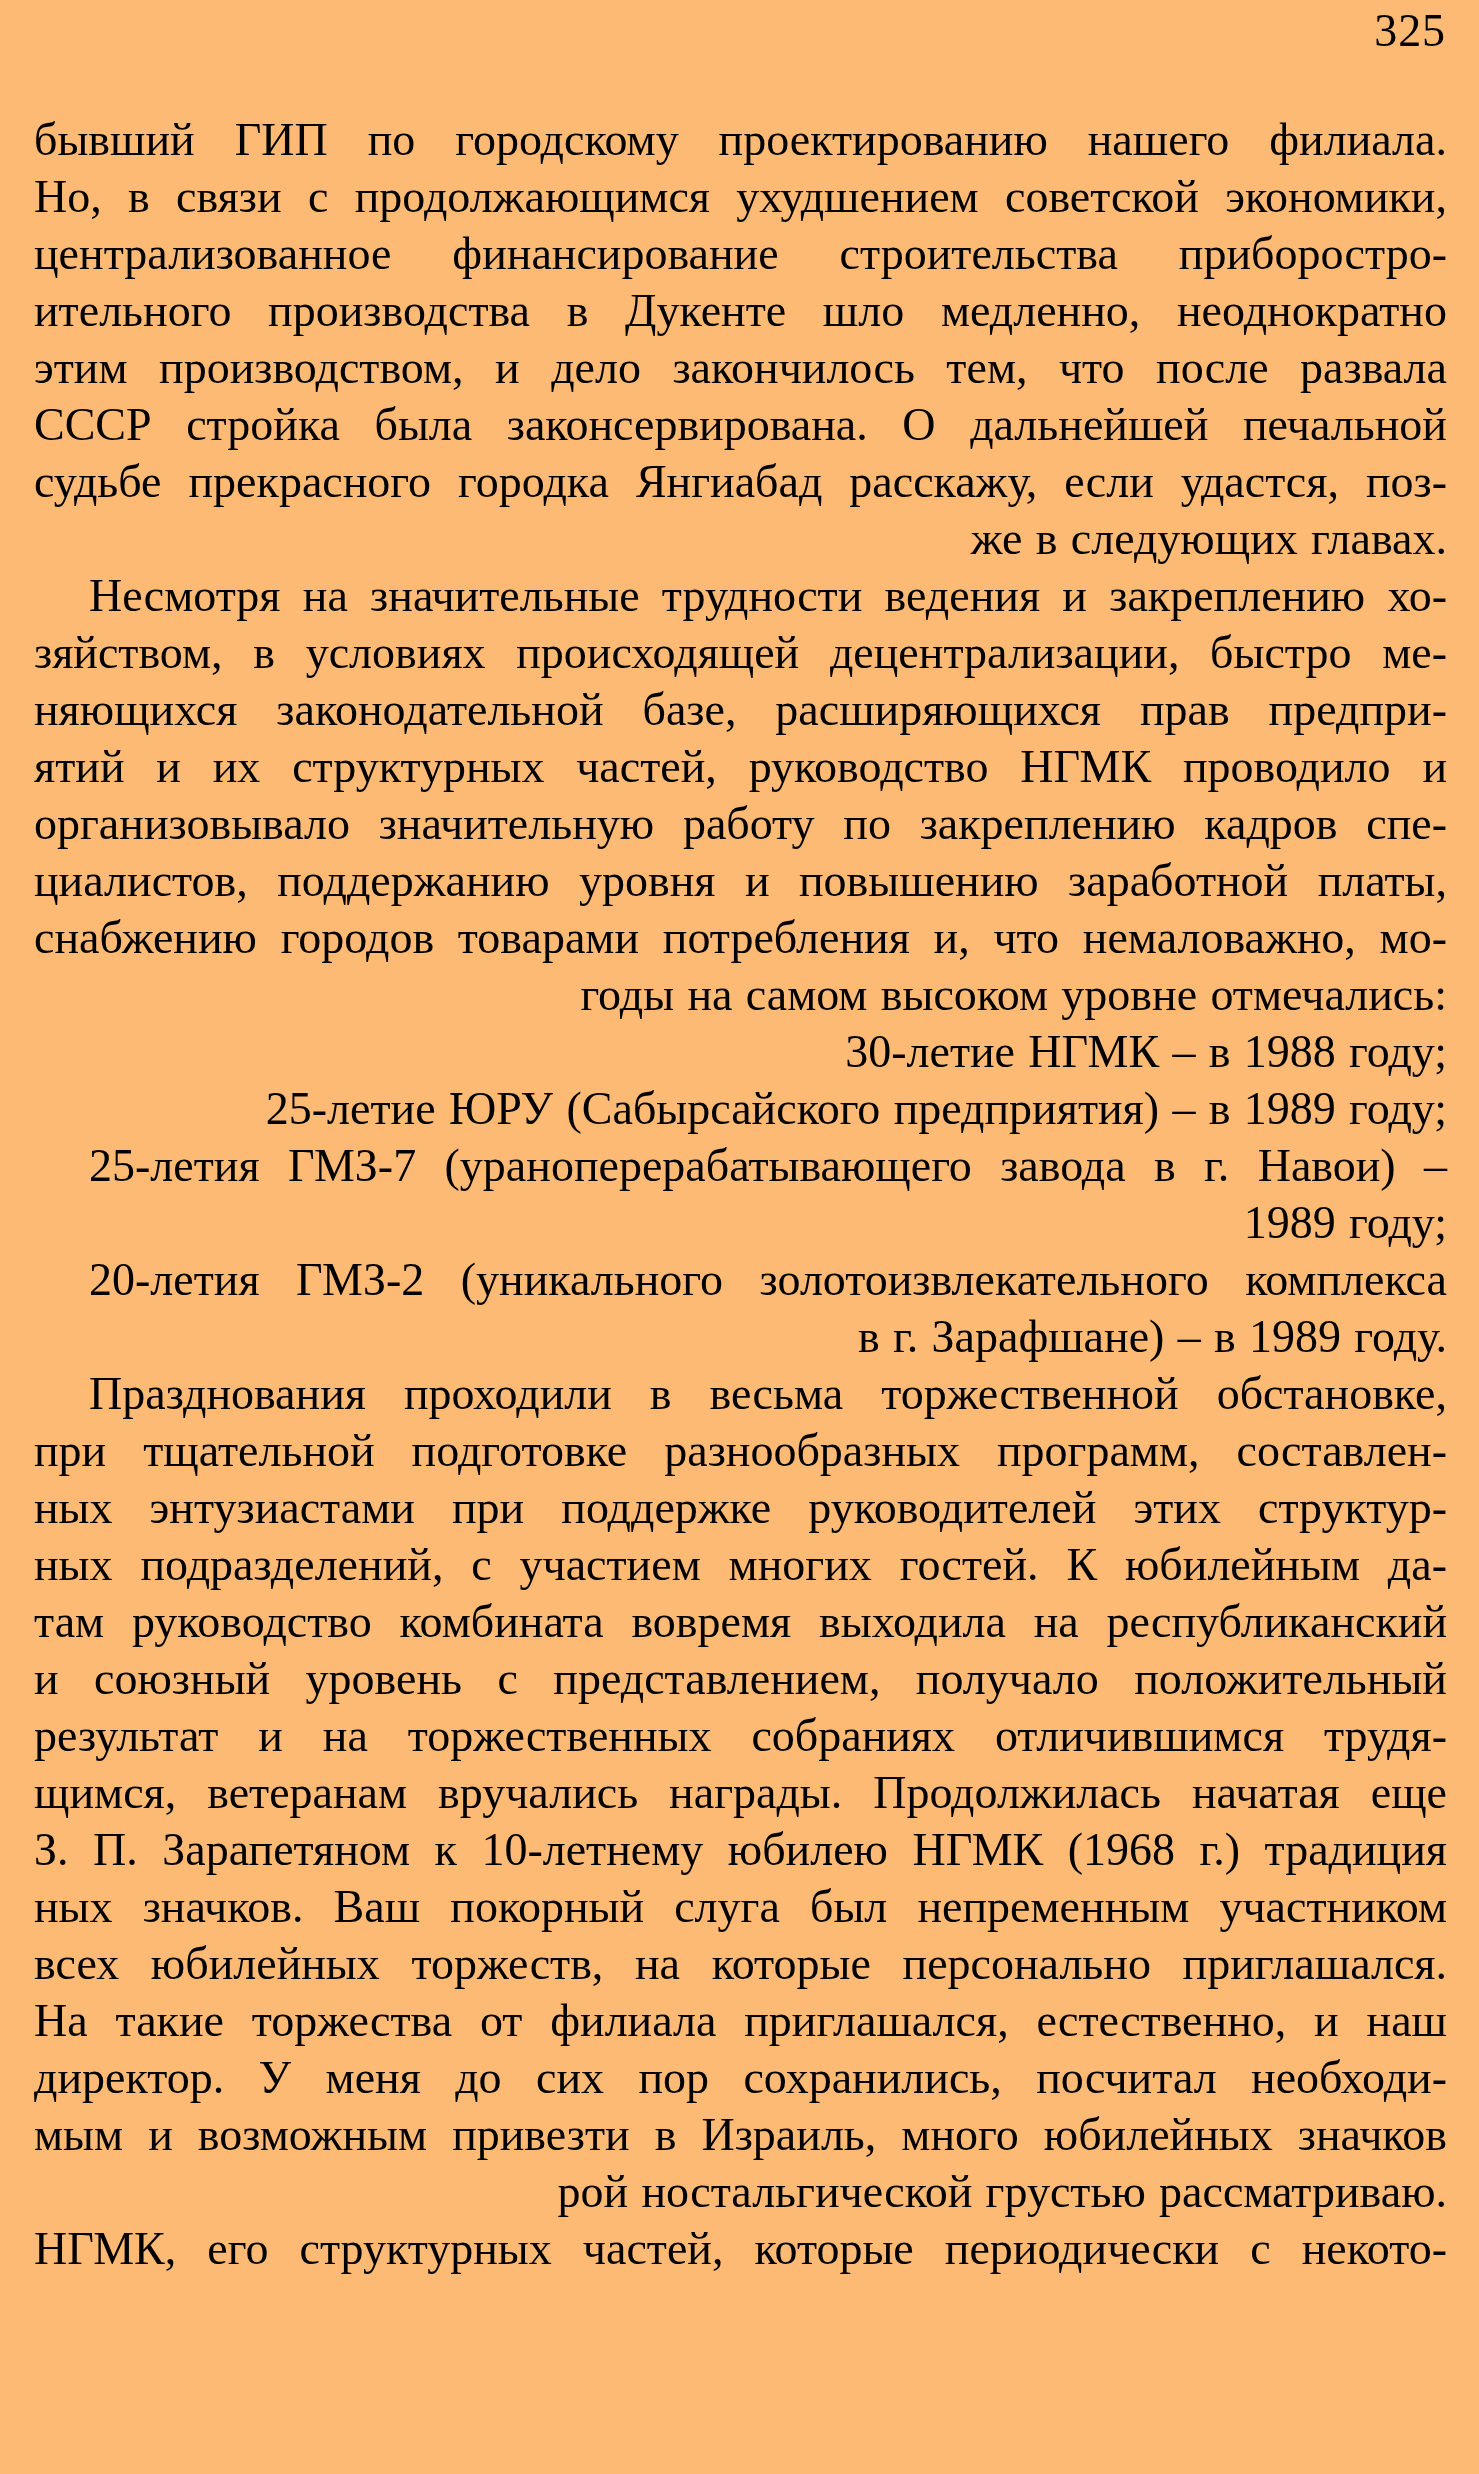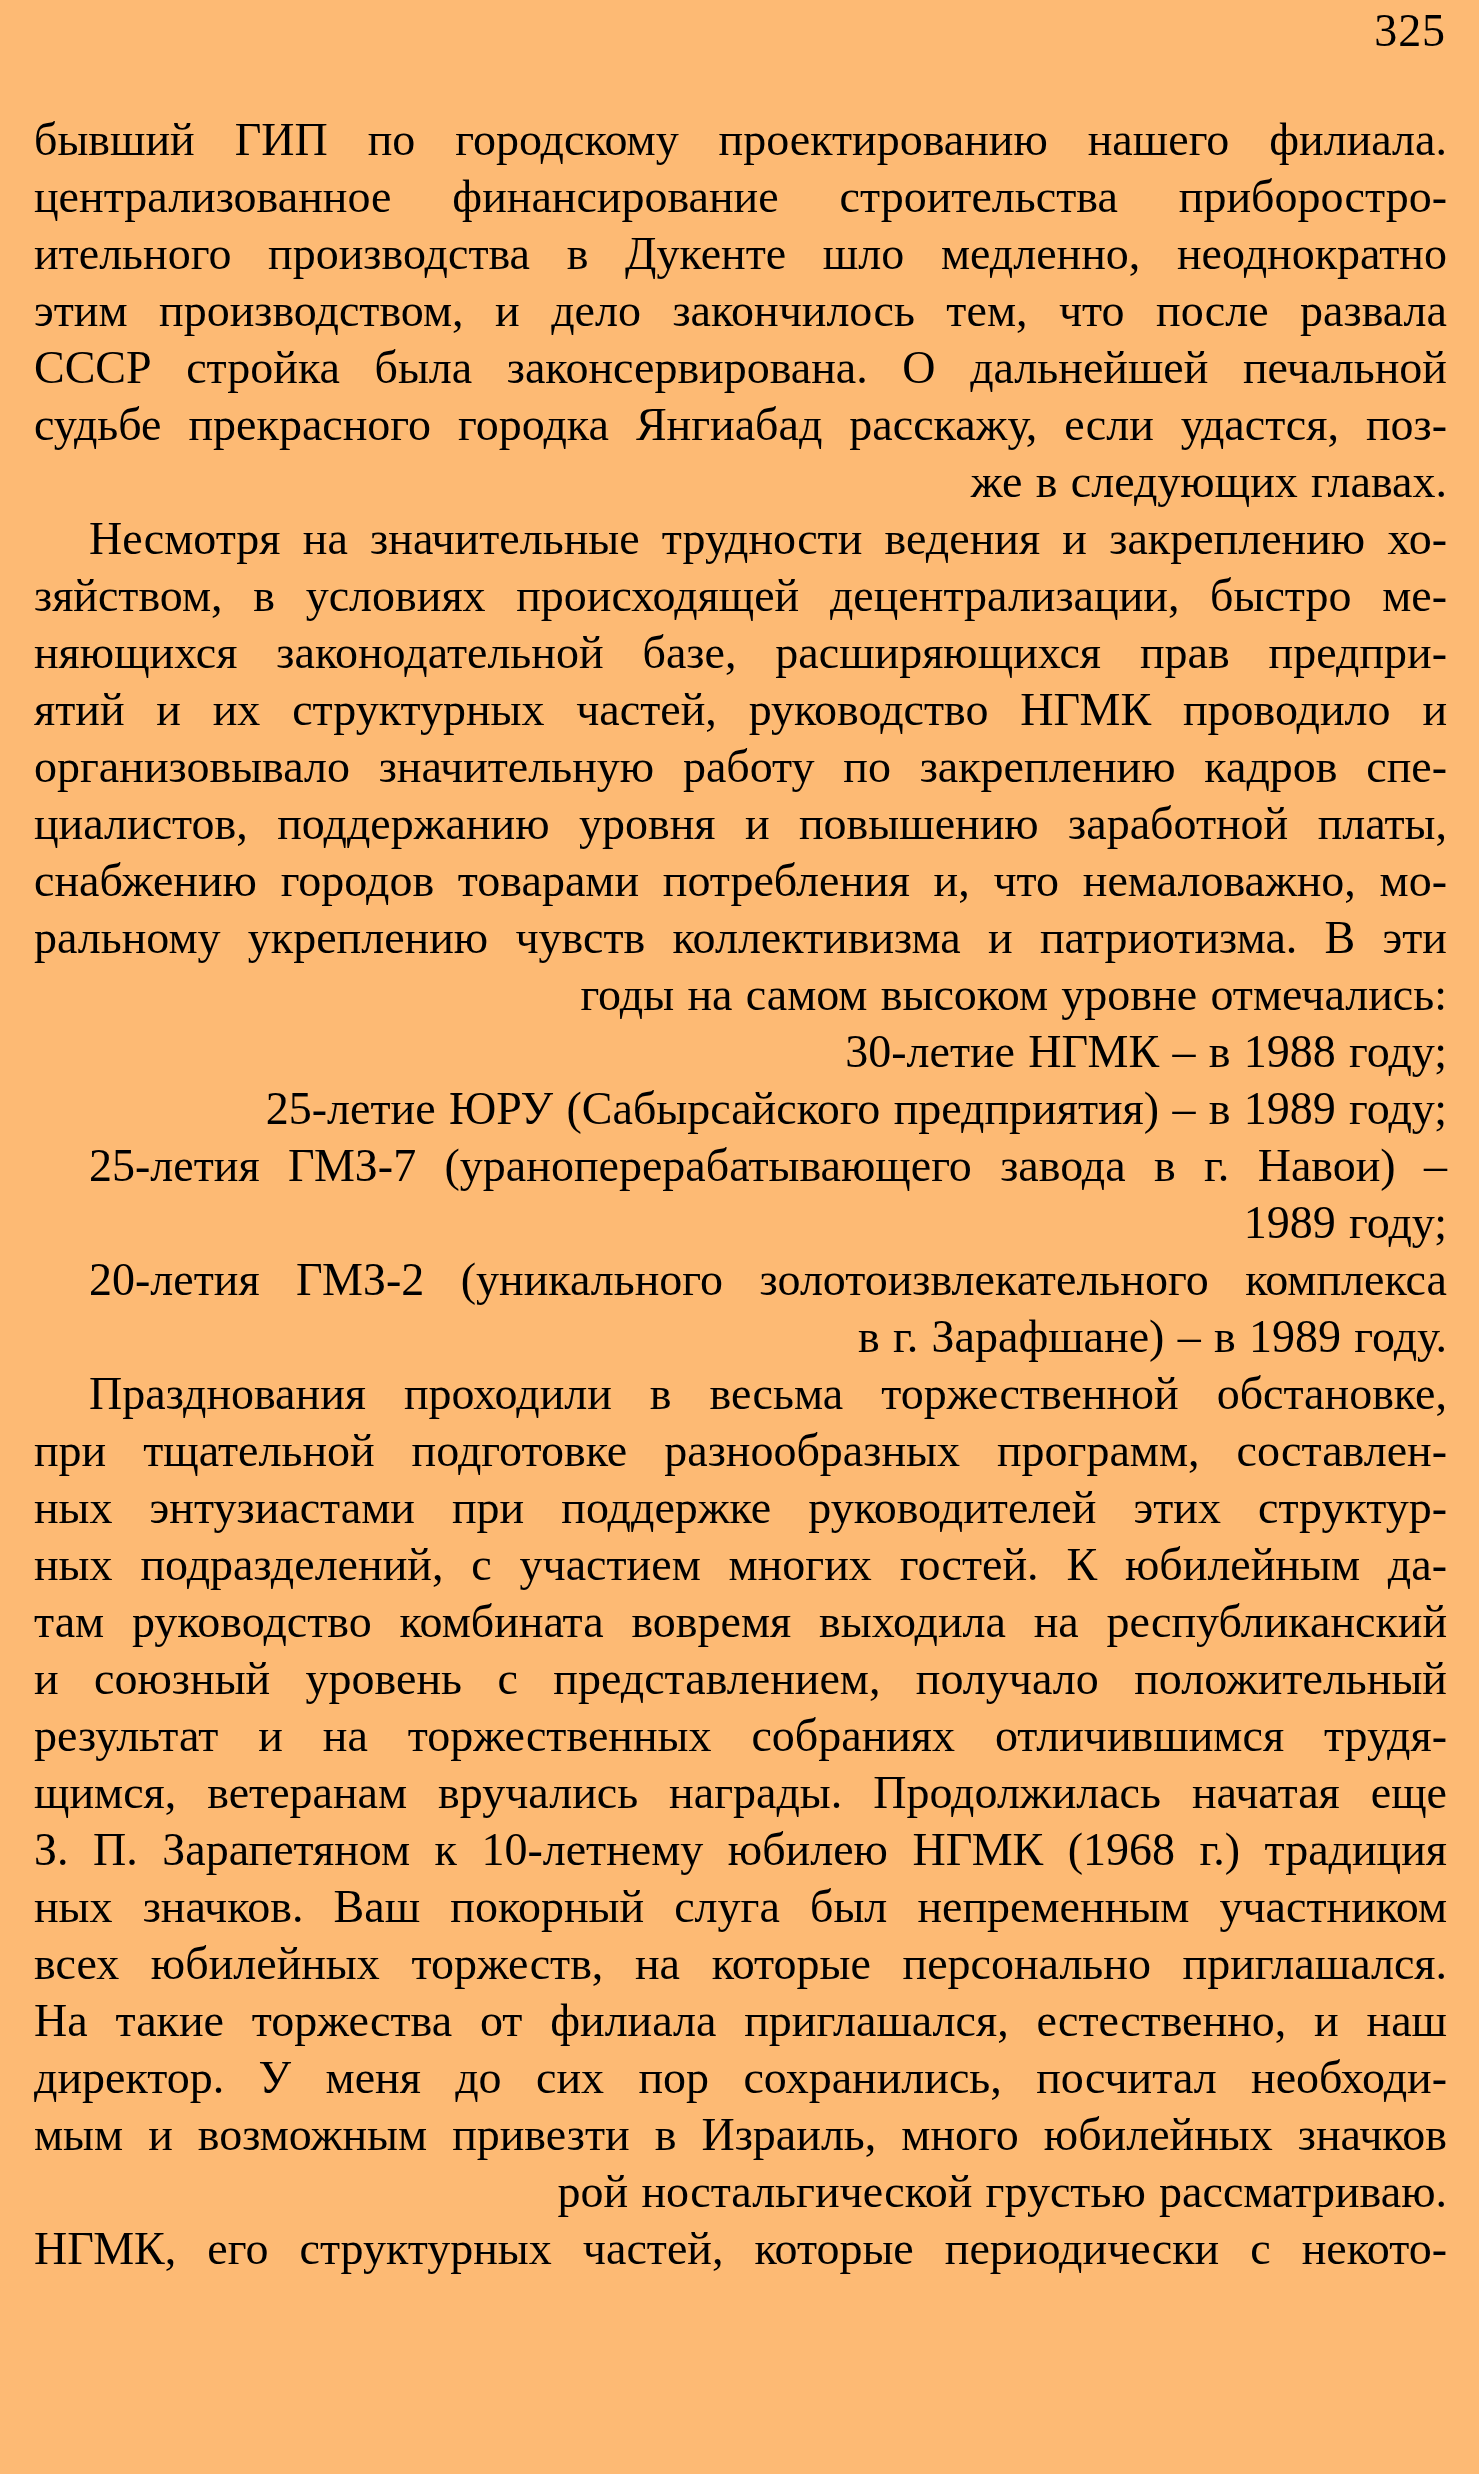--- a/index.html
+++ b/index.html
@@ -53,34 +53,34 @@
   }
 </style>
 </head>
 <body>
 
 <div class="page">
   <div class="page-number">325</div>
 
   <div class="text-block">
     <div class="ln j">бывший ГИП по городскому проектированию нашего филиала.</div>
+    <div class="ln j">Но, в связи с продолжающимся ухудшением советской экономики,</div>
     <div class="ln j">централизованное финансирование строительства приборостро-</div>
     <div class="ln j">ительного производства в Дукенте шло медленно, неоднократно</div>
     <div class="ln j">этим производством, и дело закончилось тем, что после развала</div>
     <div class="ln j">СССР стройка была законсервирована. О дальнейшей печальной</div>
     <div class="ln j">судьбе прекрасного городка Янгиабад расскажу, если удастся, поз-</div>
     <div class="ln">же в следующих главах.</div>
     <div class="ln i j">Несмотря на значительные трудности ведения и закреплению хо-</div>
     <div class="ln j">зяйством, в условиях происходящей децентрализации, быстро ме-</div>
     <div class="ln j">няющихся законодательной базе, расширяющихся прав предпри-</div>
     <div class="ln j">ятий и их структурных частей, руководство НГМК проводило и</div>
     <div class="ln j">организовывало значительную работу по закреплению кадров спе-</div>
     <div class="ln j">циалистов, поддержанию уровня и повышению заработной платы,</div>
     <div class="ln j">снабжению городов товарами потребления и, что немаловажно, мо-</div>
-    <div class="ln j">ральному укреплению чувств коллективизма и патриотизма. В эти</div>
     <div class="ln">годы на самом высоком уровне отмечались:</div>
     <div class="ln i">30-летие НГМК – в 1988 году;</div>
     <div class="ln i">25-летие ЮРУ (Сабырсайского предприятия) – в 1989 году;</div>
     <div class="ln i j">25-летия ГМЗ-7 (ураноперерабатывающего завода в г. Навои) –</div>
     <div class="ln">1989 году;</div>
     <div class="ln i j">20-летия ГМЗ-2 (уникального золотоизвлекательного комплекса</div>
     <div class="ln">в г. Зарафшане) – в 1989 году.</div>
     <div class="ln i j">Празднования проходили в весьма торжественной обстановке,</div>
     <div class="ln j">при тщательной подготовке разнообразных программ, составлен-</div>
     <div class="ln j">ных энтузиастами при поддержке руководителей этих структур-</div>

